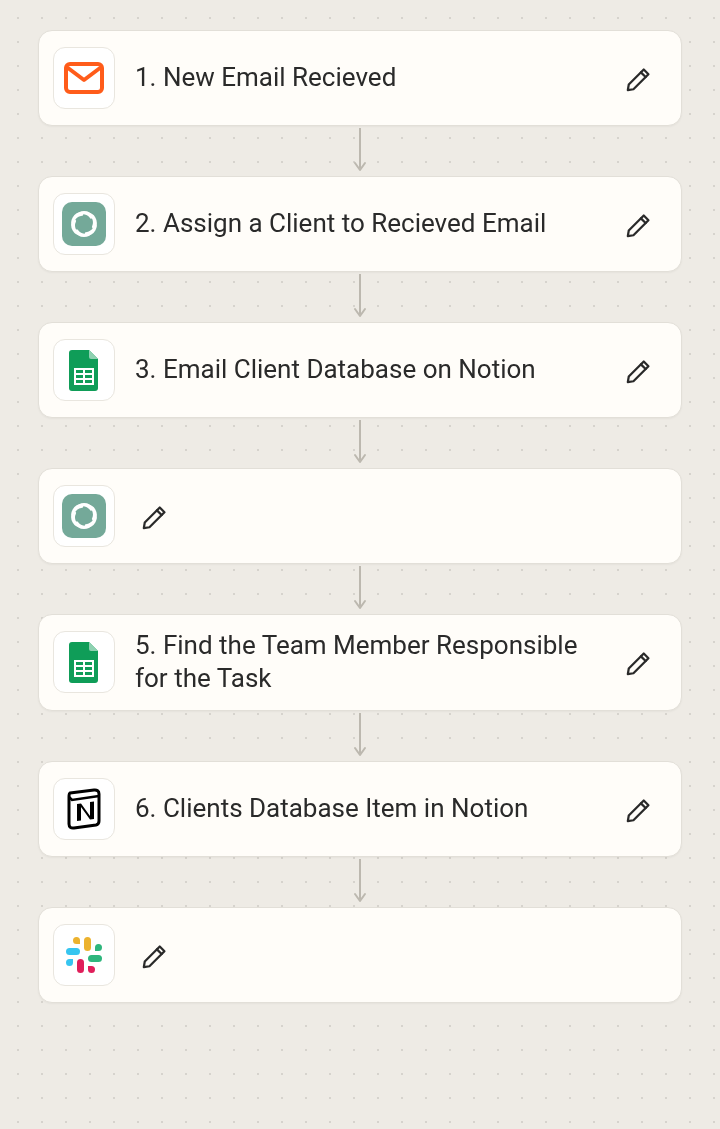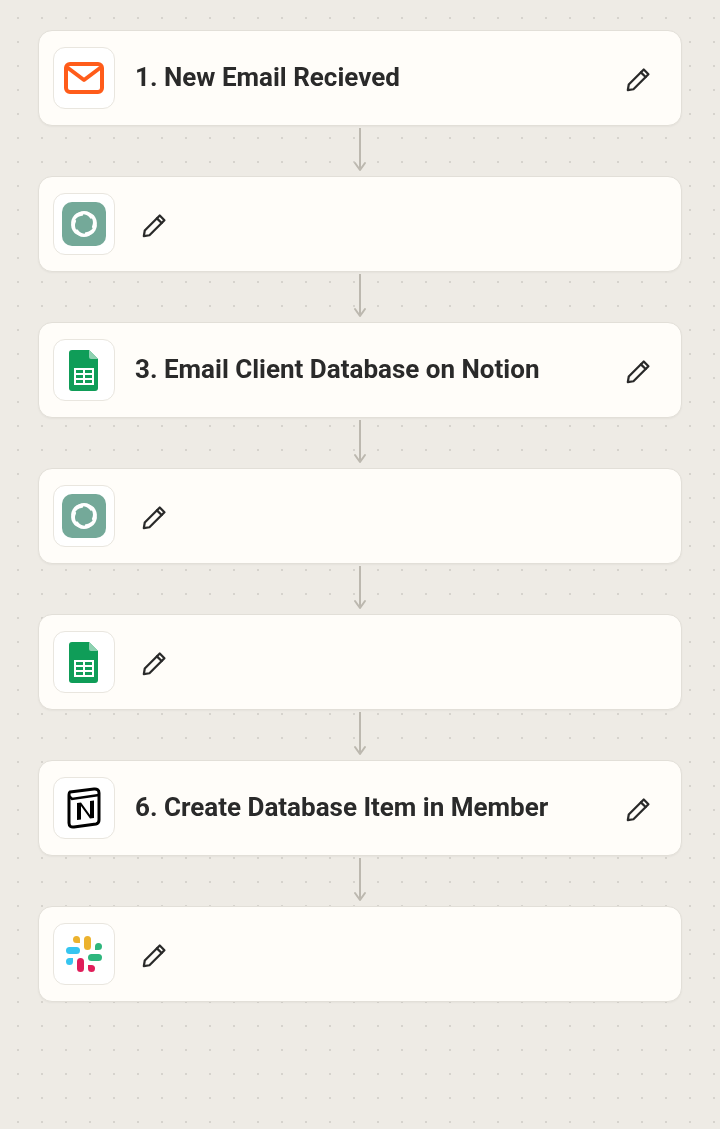--- a/index.html
+++ b/index.html
@@ -36,21 +36,21 @@
     border: 1px solid #e9e6df;
     display: flex;
     align-items: center;
     justify-content: center;
     flex-shrink: 0;
   }
   .app-icon-box svg { display: block; }
   .step-title {
     font-size: 26px;
     line-height: 1.28;
-    font-weight: 700;
+    font-weight: 400;
     color: #2a2a2a;
     flex: 1 1 auto;
   }
   .edit-btn {
     width: 42px;
     height: 42px;
     flex-shrink: 0;
     display: flex;
     align-items: center;
     justify-content: center;
@@ -150,20 +150,23 @@
       <use href="#ico-arrow"></use>
     </svg>
 </div>
 
 <div class="step-card">
   <div class="app-icon-box">
     <svg width="44" height="44" viewBox="0 0 44 44">
         <use href="#ico-openai"></use>
       </svg>
   </div>
+  <div class="step-title">
+    <span>2.</span> <span>Assign a Client to Recieved Email</span>
+  </div>
   <div class="edit-btn">
     <svg width="30" height="30" viewBox="0 0 32 32">
         <use href="#ico-pencil"></use>
       </svg>
   </div>
 </div>
 <div class="connector">
   <svg width="18" height="46" viewBox="0 0 18 46">
       <use href="#ico-arrow"></use>
     </svg>
@@ -207,40 +210,43 @@
       <use href="#ico-arrow"></use>
     </svg>
 </div>
 
 <div class="step-card">
   <div class="app-icon-box">
     <svg width="44" height="44" viewBox="0 0 44 44">
         <use href="#ico-sheets"></use>
       </svg>
   </div>
+  <div class="step-title">
+    <span>5.</span> <span>Find the Team Member Responsible for the Task</span>
+  </div>
   <div class="edit-btn">
     <svg width="30" height="30" viewBox="0 0 32 32">
         <use href="#ico-pencil"></use>
       </svg>
   </div>
 </div>
 <div class="connector">
   <svg width="18" height="46" viewBox="0 0 18 46">
       <use href="#ico-arrow"></use>
     </svg>
 </div>
 
 <div class="step-card">
   <div class="app-icon-box">
     <svg width="44" height="44" viewBox="0 0 44 44">
         <use href="#ico-notion"></use>
       </svg>
   </div>
   <div class="step-title">
-    <span>6.</span> <span>Create Database Item in Member</span>
+    <span>6.</span> <span>Clients Database Item in Notion</span>
   </div>
   <div class="edit-btn">
     <svg width="30" height="30" viewBox="0 0 32 32">
         <use href="#ico-pencil"></use>
       </svg>
   </div>
 </div>
 <div class="connector">
   <svg width="18" height="46" viewBox="0 0 18 46">
       <use href="#ico-arrow"></use>

